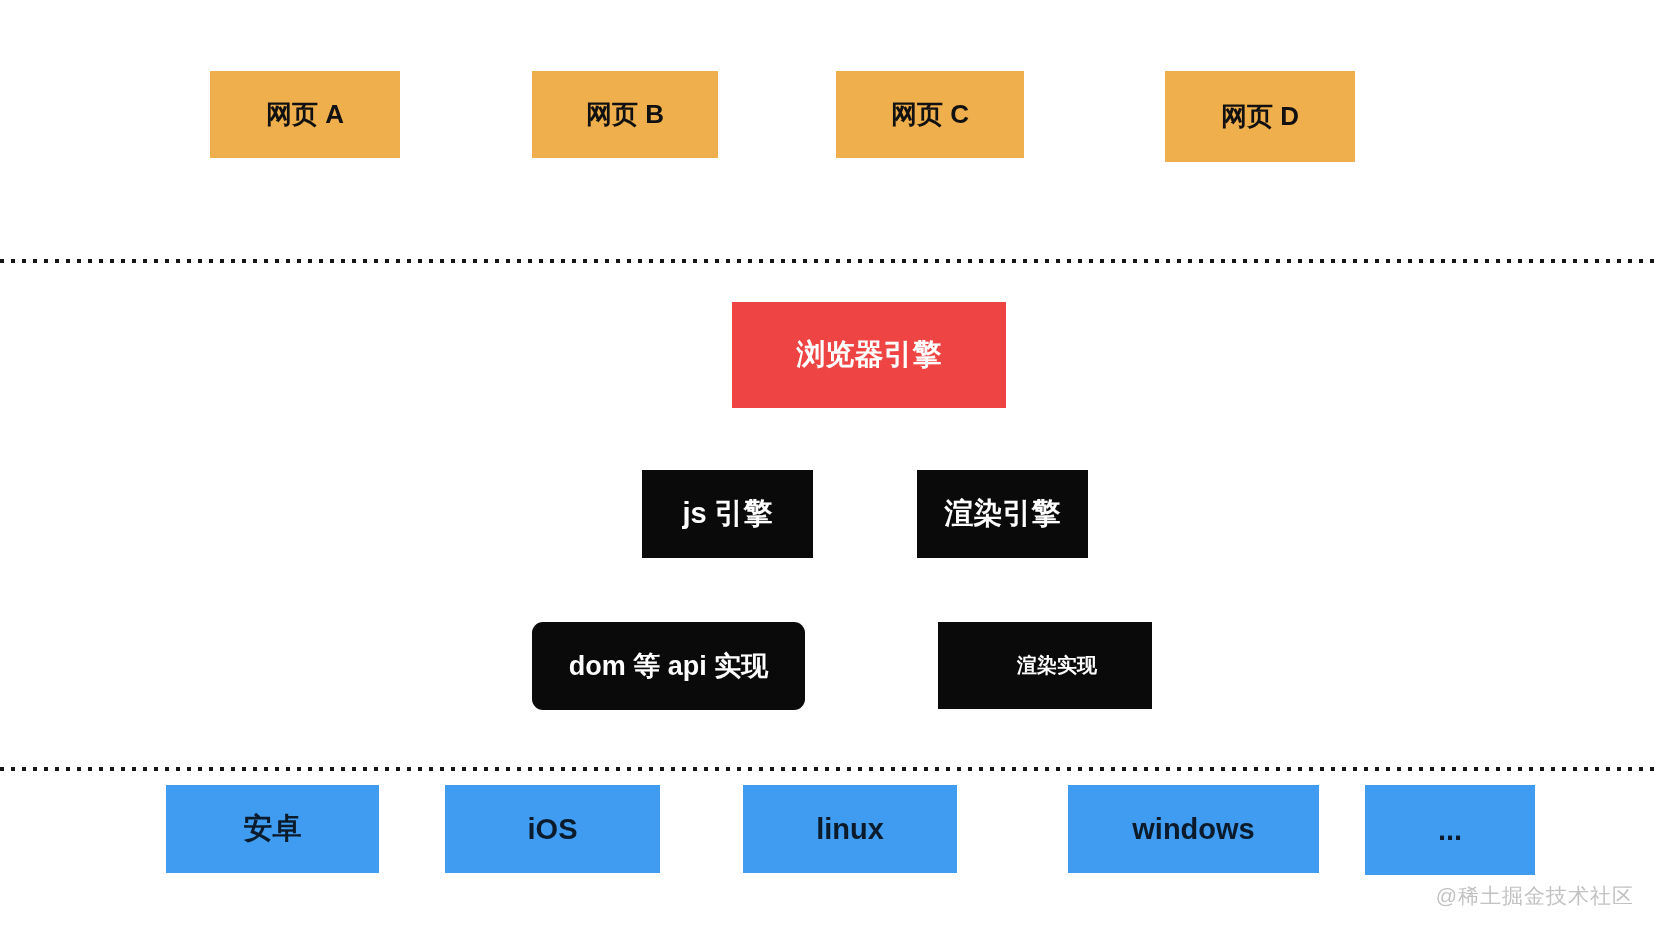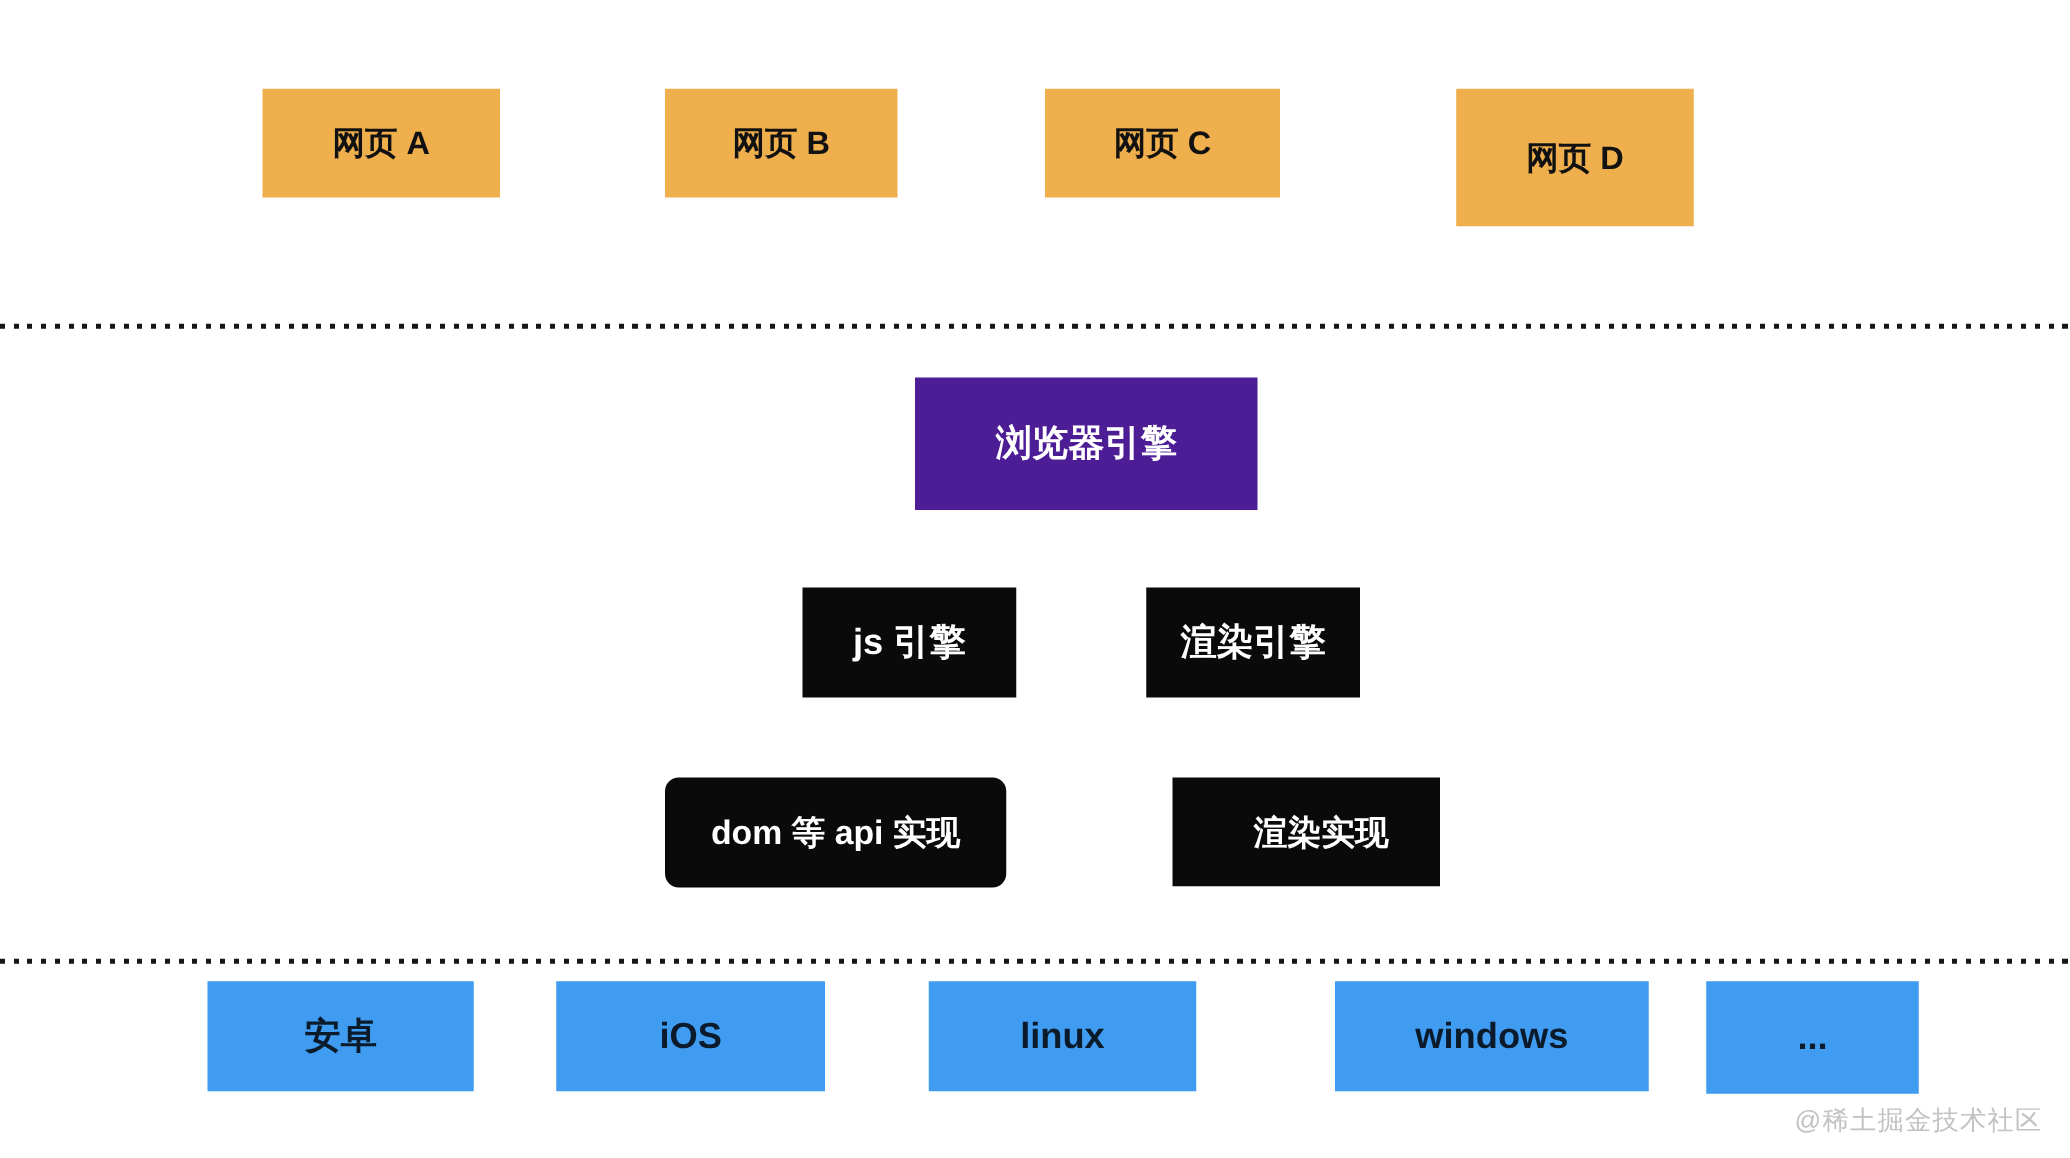--- a/index.html
+++ b/index.html
@@ -64,41 +64,41 @@
 
   <div class="box box-orange" style="left:210px; top:71px; width:190px; height:87px; background:#F0AF4D;">
     <span>网页 A</span>
   </div>
   <div class="box box-orange" style="left:532px; top:71px; width:186px; height:87px; background:#F0AF4D;">
     <span>网页 B</span>
   </div>
   <div class="box box-orange" style="left:836px; top:71px; width:188px; height:87px; background:#F0AF4D;">
     <span>网页 C</span>
   </div>
-  <div class="box box-orange" style="left:1165px; top:71px; width:190px; height:110px; background:#F0AF4D;">
+  <div class="box box-orange" style="left:1165px; top:71px; width:190px; height:91px; background:#F0AF4D;">
     <span>网页 D</span>
   </div>
 
   <div class="dotted-sep" style="top:259px;"></div>
 
-  <div class="box box-black" style="left:732px; top:302px; width:274px; height:106px; background:#4c1d95;">
+  <div class="box box-black" style="left:732px; top:302px; width:274px; height:106px; background:#ef4444;">
     <span>浏览器引擎</span>
   </div>
 
   <div class="box box-black" style="left:642px; top:470px; width:171px; height:88px; background:#0A0A0A;">
     <span>js 引擎</span>
   </div>
   <div class="box box-black" style="left:917px; top:470px; width:171px; height:88px; background:#0A0A0A;">
     <span>渲染引擎</span>
   </div>
 
   <div class="box box-black" style="left:532px; top:622px; width:273px; height:88px; background:#0A0A0A; font-size:27px;border-radius:11px;">
     <span>dom 等 api 实现</span>
   </div>
-  <div class="box box-black" style="left:938px; top:622px; width:214px; height:87px; background:#0A0A0A; font-size:27px;padding-left:24px;">
+  <div class="box box-black" style="left:938px; top:622px; width:214px; height:87px; background:#0A0A0A; font-size:20px;padding-left:24px;">
     <span>渲染实现</span>
   </div>
 
   <div class="dotted-sep" style="top:767px;"></div>
 
   <div class="box box-blue" style="left:166px; top:785px; width:213px; height:88px; background:#3F9CF0;">
     <span>安卓</span>
   </div>
   <div class="box box-blue" style="left:445px; top:785px; width:215px; height:88px; background:#3F9CF0;">
     <span>iOS</span>

